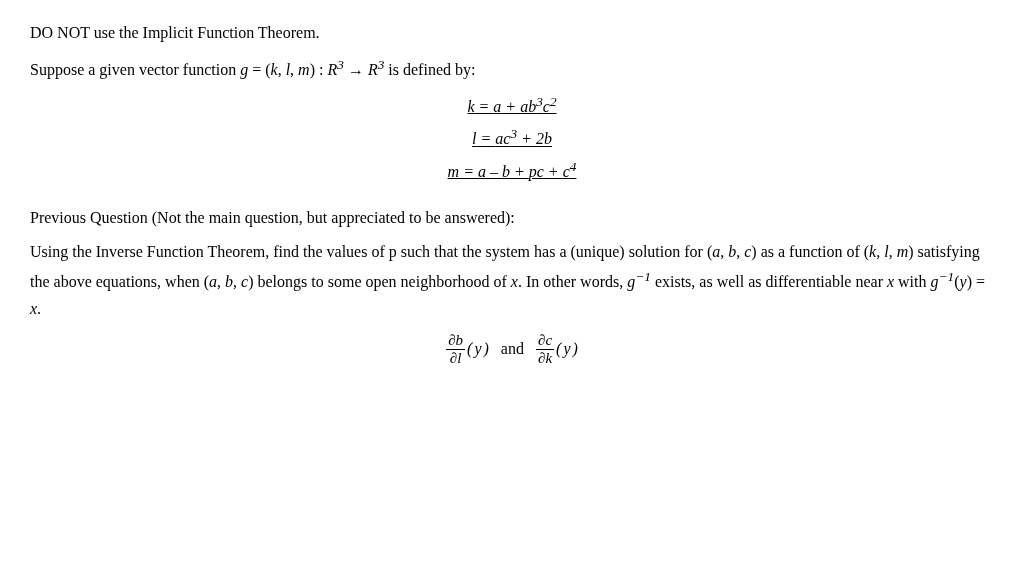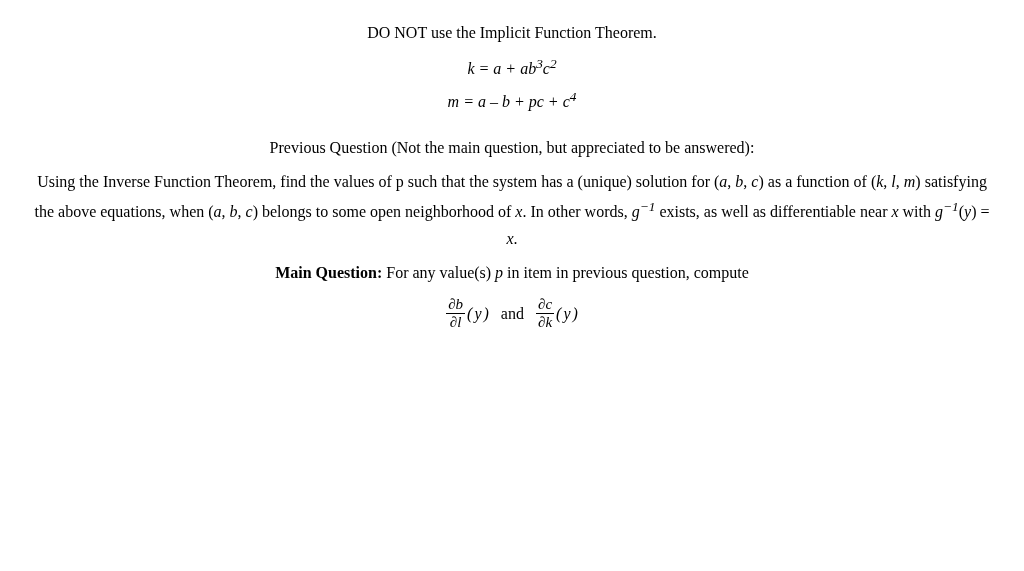--- a/index.html
+++ b/index.html
@@ -16,20 +16,21 @@
       width: 1024px;
       min-height: 571px;
     }
     .math-center {
       text-align: center;
       margin: 10px 0;
       font-style: italic;
     }
     .math-center .equation {
       display: inline-block;
+      text-decoration: underline;
     }
     sup {
       font-style: italic;
     }
     .partial-container {
       text-align: center;
       margin-top: 10px;
       display: flex;
       justify-content: center;
       align-items: center;
@@ -53,62 +54,65 @@
     }
     .partial-expr {
       display: inline-flex;
       align-items: center;
       gap: 2px;
       font-style: italic;
     }
     .para {
       line-height: 1.65;
       margin-bottom: 8px;
-      text-align: center;
     }
   </style>
 </head>
 <body>
 
 <div>
 
   <p class="para">
     <span>DO NOT use the Implicit Function Theorem.</span>
   </p>
 
+  <p class="para">
+    Suppose a given vector function <em>g</em> = (<em>k</em>, <em>l</em>, <em>m</em>) : <em>R</em><sup>3</sup> → <em>R</em><sup>3</sup> is defined by:
+  </p>
 
   <div class="math-center">
     <span class="equation">
       <em>k</em> = <em>a</em> + <em>ab</em><sup>3</sup><em>c</em><sup>2</sup>
     </span>
   </div>
 
+  <div class="math-center">
+    <span class="equation">
+      <em>l</em> = <em>ac</em><sup>3</sup> + 2<em>b</em>
+    </span>
+  </div>
 
   <div class="math-center" style="margin-bottom:24px;">
     <span class="equation">
       <em>m</em> = <em>a</em> – <em>b</em> + <em>pc</em> + <em>c</em><sup>4</sup>
     </span>
   </div>
 
 
 
   <div style="margin-top: 24px;"></div>
 
   <p class="para">
     <span>Previous Question (Not the main question, but appreciated to be answered):</span>
   </p>
 
   <p class="para">
     Using the Inverse Function Theorem, find the values of p such that the system has a (unique) solution for (<em>a</em>, <em>b</em>, <em>c</em>) as a function of (<em>k</em>, <em>l</em>, <em>m</em>) satisfying the above equations, when (<em>a</em>, <em>b</em>, <em>c</em>) belongs to some open neighborhood of <em>x</em>. In other words, <em>g</em><sup>−1</sup> exists, as well as differentiable near <em>x</em> with <em>g</em><sup>−1</sup>(<em>y</em>) = <em>x</em>.
   </p>
 
-  <p class="para">
-    <strong>Main Question:</strong>
-    For any value(s) <em>p</em> in item in previous question, compute
-  </p>
 
   <div class="partial-container">
     <span class="partial-expr">
       <span class="fraction">
         <span class="numerator">∂<em>b</em></span>
         <span class="denominator">∂<em>l</em></span>
       </span>
       (<em>y</em>)
     </span>
     <span style="margin: 0 4px;">and</span>

